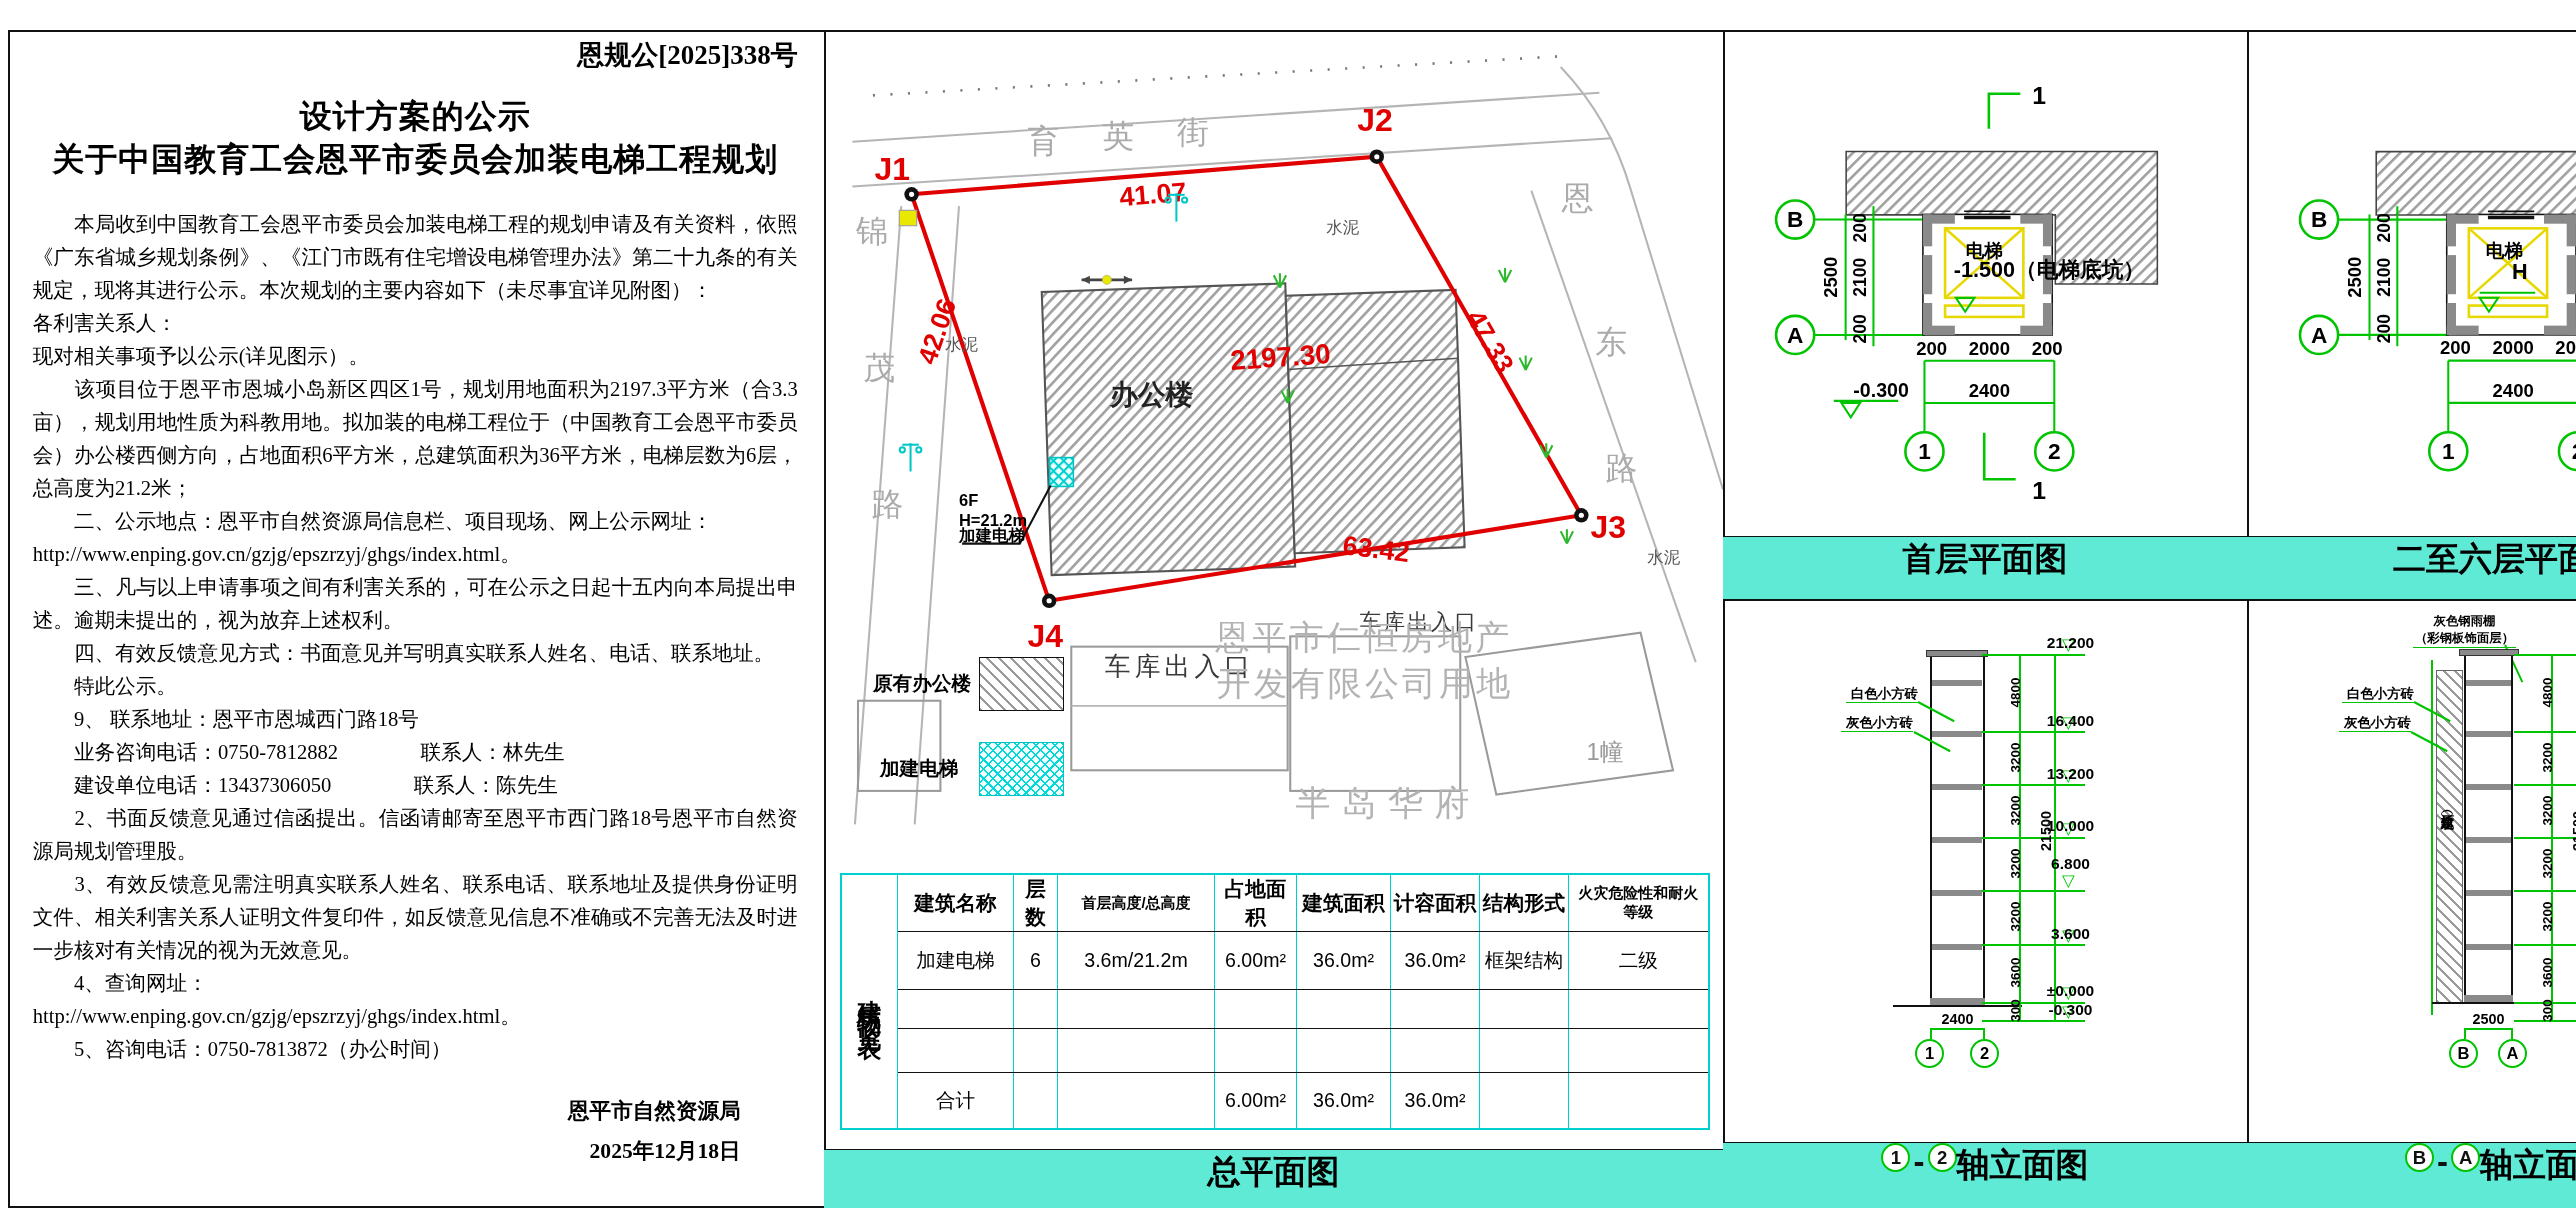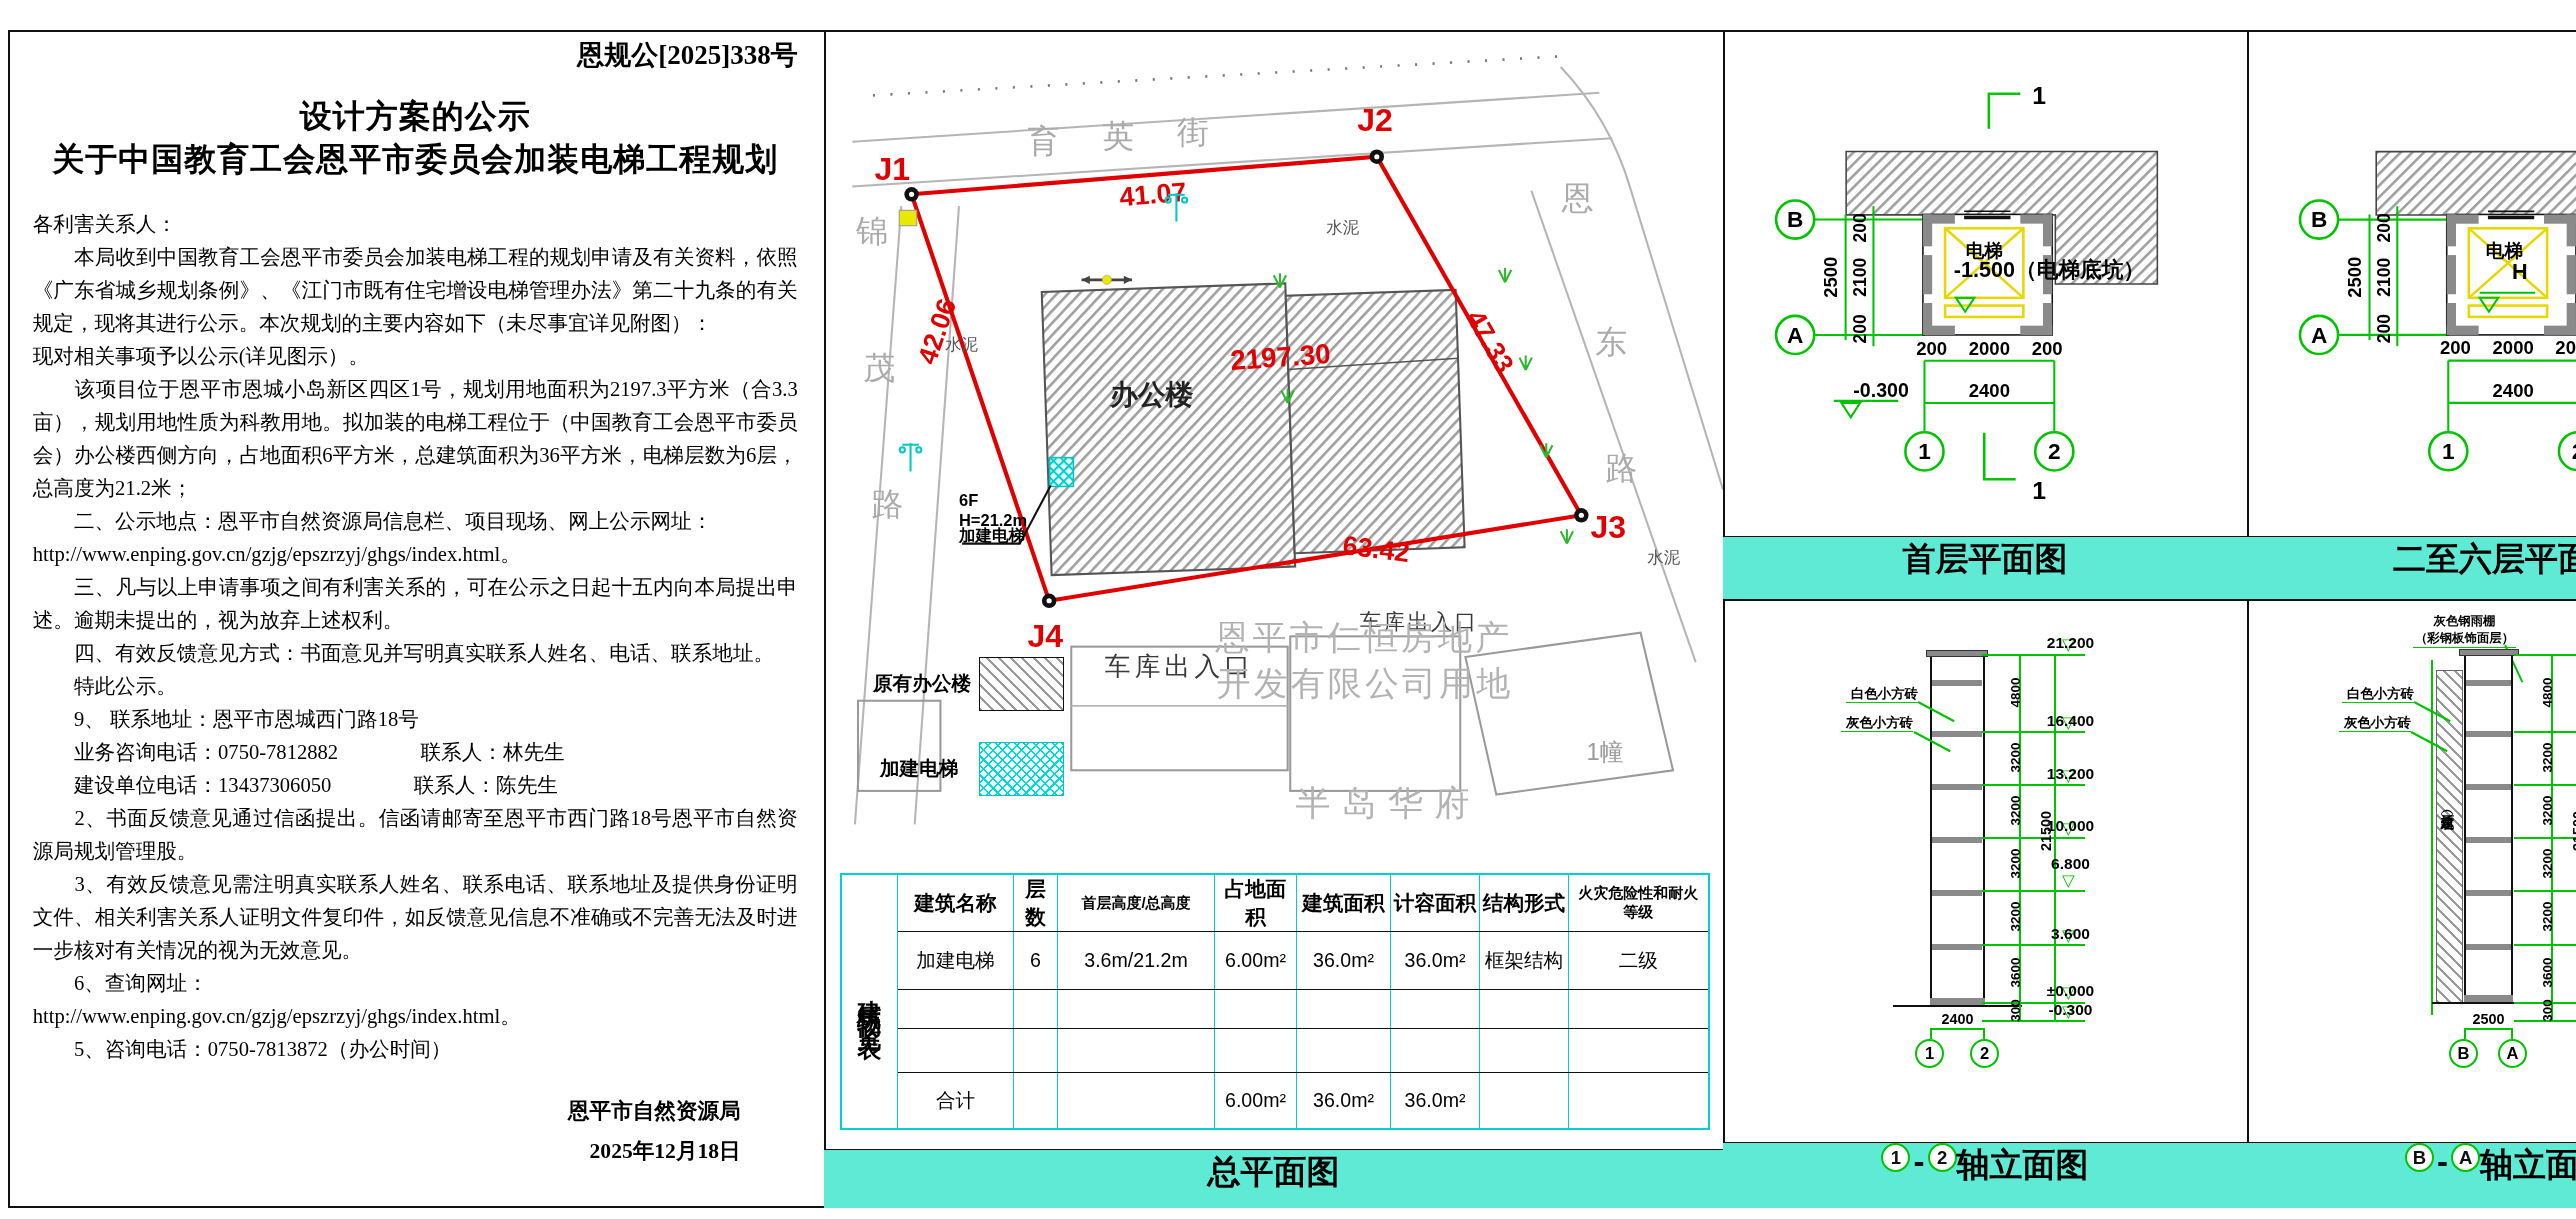--- a/index.html
+++ b/index.html
@@ -71,35 +71,35 @@
 
 <div class="bline" style="left:1723px;top:599px;width:1543px;height:1.5px;"></div>
 
 <div id="notice" class="abs">
   <div id="doc-number">恩规公[2025]338号</div>
   <div id="notice-title">
     <div>设计方案的公示</div>
     <div>关于中国教育工会恩平市委员会加装电梯工程规划</div>
   </div>
   <div id="notice-body">
+      <p>　　本局收到中国教育工会恩平市委员会加装电梯工程的规划申请及有关资料，依照《广东省城乡规划条例》、《江门市既有住宅增设电梯管理办法》第二十九条的有关规定，现将其进行公示。本次规划的主要内容如下（未尽事宜详见附图）：</p>
       <p>各利害关系人：</p>
-      <p>　　本局收到中国教育工会恩平市委员会加装电梯工程的规划申请及有关资料，依照《广东省城乡规划条例》、《江门市既有住宅增设电梯管理办法》第二十九条的有关规定，现将其进行公示。本次规划的主要内容如下（未尽事宜详见附图）：</p>
       <p>现对相关事项予以公示(详见图示）。</p>
       <p>　　该项目位于恩平市恩城小岛新区四区1号，规划用地面积为2197.3平方米（合3.3亩），规划用地性质为科教用地。拟加装的电梯工程位于（中国教育工会恩平市委员会）办公楼西侧方向，占地面积6平方米，总建筑面积为36平方米，电梯层数为6层，总高度为21.2米；</p>
       <p>　　二、公示地点：恩平市自然资源局信息栏、项目现场、网上公示网址：</p>
       <p>http://www.enping.gov.cn/gzjg/epszrzyj/ghgs/index.html。</p>
       <p>　　三、凡与以上申请事项之间有利害关系的，可在公示之日起十五内向本局提出申述。逾期未提出的，视为放弃上述权利。</p>
       <p>　　四、有效反馈意见方式：书面意见并写明真实联系人姓名、电话、联系地址。</p>
       <p>　　特此公示。</p>
       <p>　　9、 联系地址：恩平市恩城西门路18号</p>
       <p>　　业务咨询电话：0750-7812882　　　　联系人：林先生</p>
       <p>　　建设单位电话：13437306050　　　　联系人：陈先生</p>
       <p>　　2、书面反馈意见通过信函提出。信函请邮寄至恩平市西门路18号恩平市自然资源局规划管理股。</p>
       <p>　　3、有效反馈意见需注明真实联系人姓名、联系电话、联系地址及提供身份证明文件、相关利害关系人证明文件复印件，如反馈意见信息不准确或不完善无法及时进一步核对有关情况的视为无效意见。</p>
-      <p>　　6、查询网址：</p>
+      <p>　　4、查询网址：</p>
       <p>http://www.enping.gov.cn/gzjg/epszrzyj/ghgs/index.html。</p>
       <p>　　5、咨询电话：0750-7813872（办公时间）</p>
     </div>
   <div id="notice-sign">
     <div>恩平市自然资源局</div>
     <div>2025年12月18日</div>
   </div>
 </div>
 
 <div id="site" class="abs">

